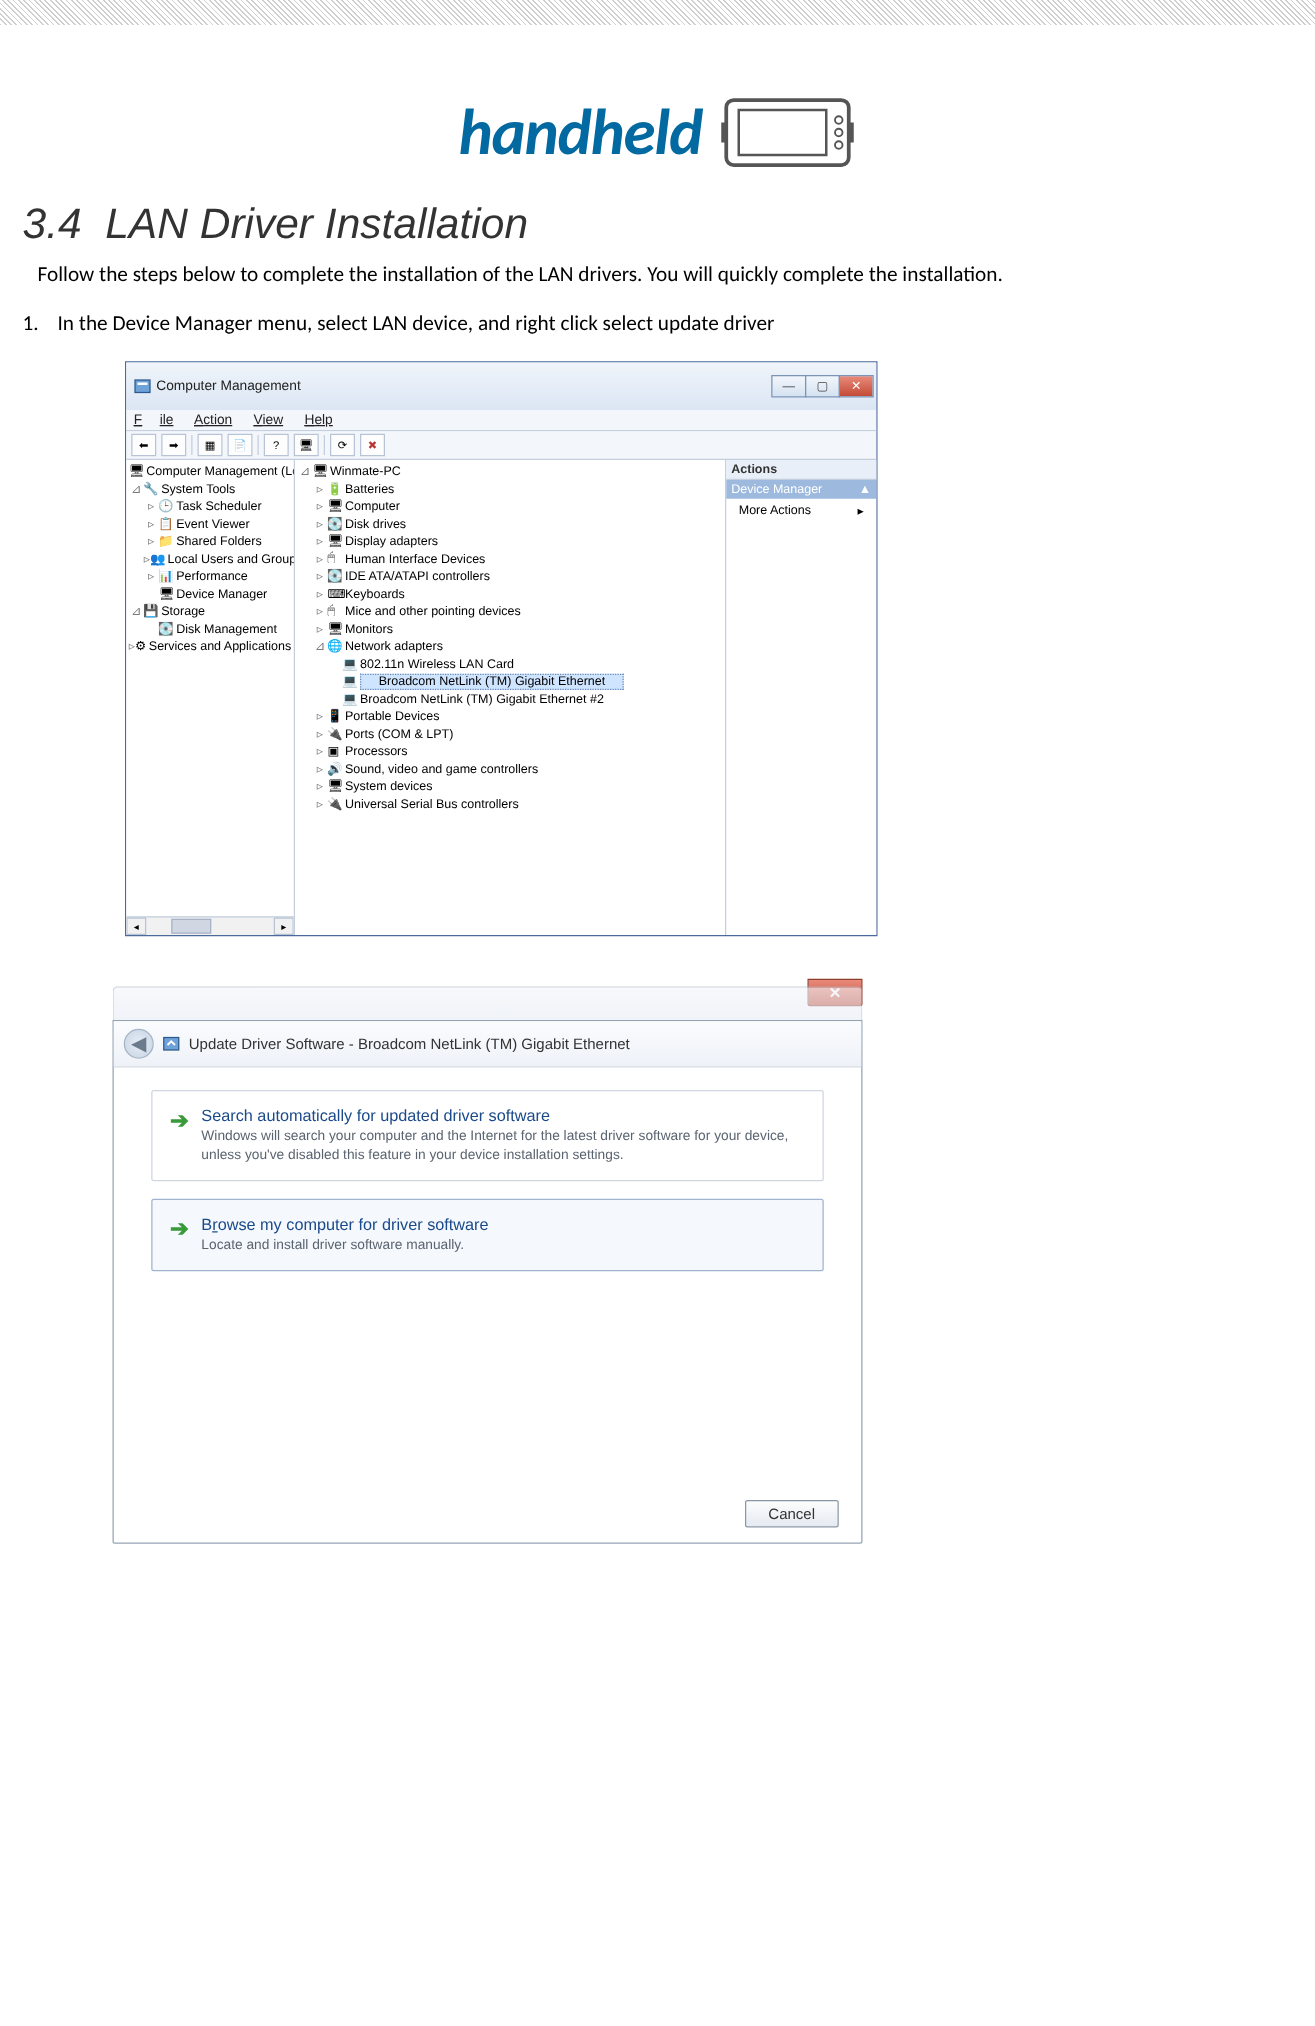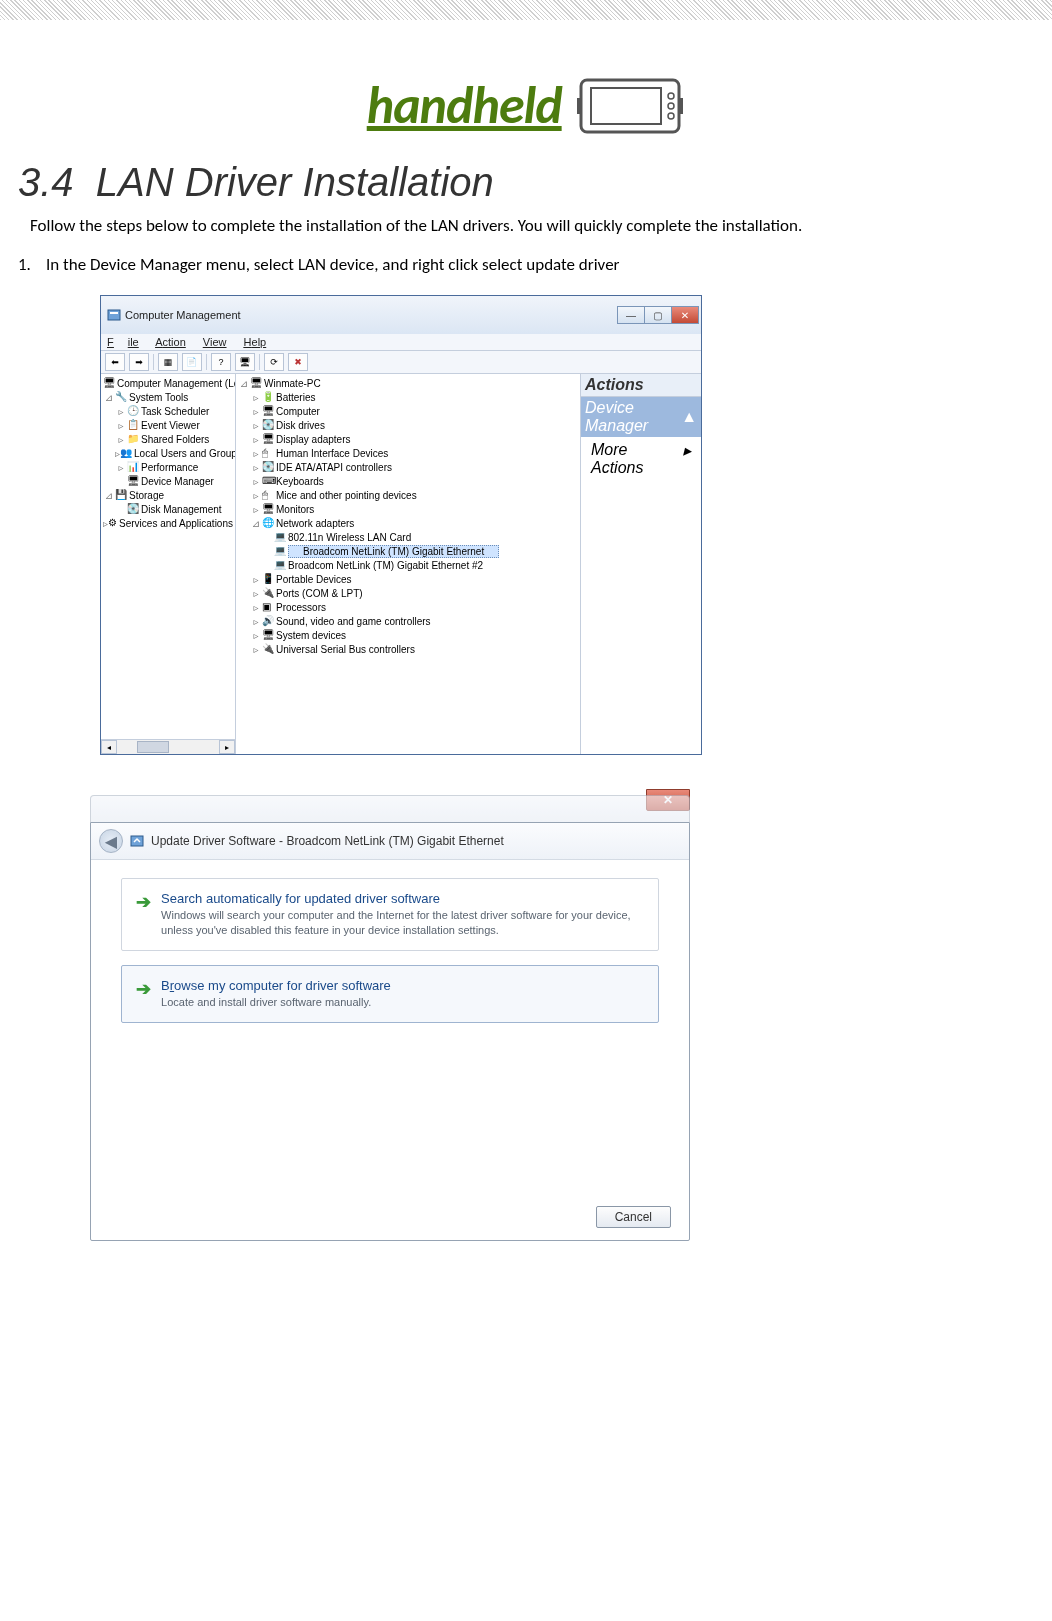--- a/index.html
+++ b/index.html
@@ -22,35 +22,34 @@
   }
   .logo-area {
     text-align: center;
     margin-top: 50px;
     margin-bottom: 20px;
   }
   .logo-text {
     font-size: 52px;
     font-weight: 900;
     font-style: italic;
-    color: #4d7c0f;
+    color: #0369a1;
     letter-spacing: -1px;
     display: inline-block;
     vertical-align: middle;
-    text-decoration: underline;
   }
   .logo-device {
     display: inline-block;
     width: 110px;
     height: 70px;
     vertical-align: middle;
     margin-left: 10px;
   }
   .section-heading {
-    font-size: 40px;
+    font-size: 34px;
     font-style: italic;
     font-family: "Trebuchet MS", Arial, sans-serif;
     color: #333;
     margin: 10px 0 10px 18px;
   }
   .intro-text {
     font-size: 17px;
     margin: 0 30px 18px 30px;
     color: #000;
   }
@@ -104,21 +103,21 @@
   .cm-body { display:flex; background:#fff; height:380px;}
   .cm-left {
     width:130px; border-right:1px solid #c4cedd; overflow:hidden;
     font-size:10px; color:#000; padding:2px; position:relative;
   }
   .cm-mid {
     flex:1; border-right:1px solid #c4cedd; font-size:10px; color:#000;
     padding:2px; overflow:hidden;
   }
   .cm-right {
-    width:120px; font-size:16px;font-style:italic;
+    width:120px; font-size:10px;
   }
   .actions-hdr {
     background:#e8eff8; border-bottom:1px solid #c4cedd; padding:2px 4px;
     font-weight:bold; color:#333;
   }
   .actions-sub {
     background:#9db9de; color:#fff; padding:2px 4px; display:flex;
     justify-content:space-between; align-items:center;
   }
   .actions-item { padding:4px 10px; display:flex; justify-content:space-between;}

